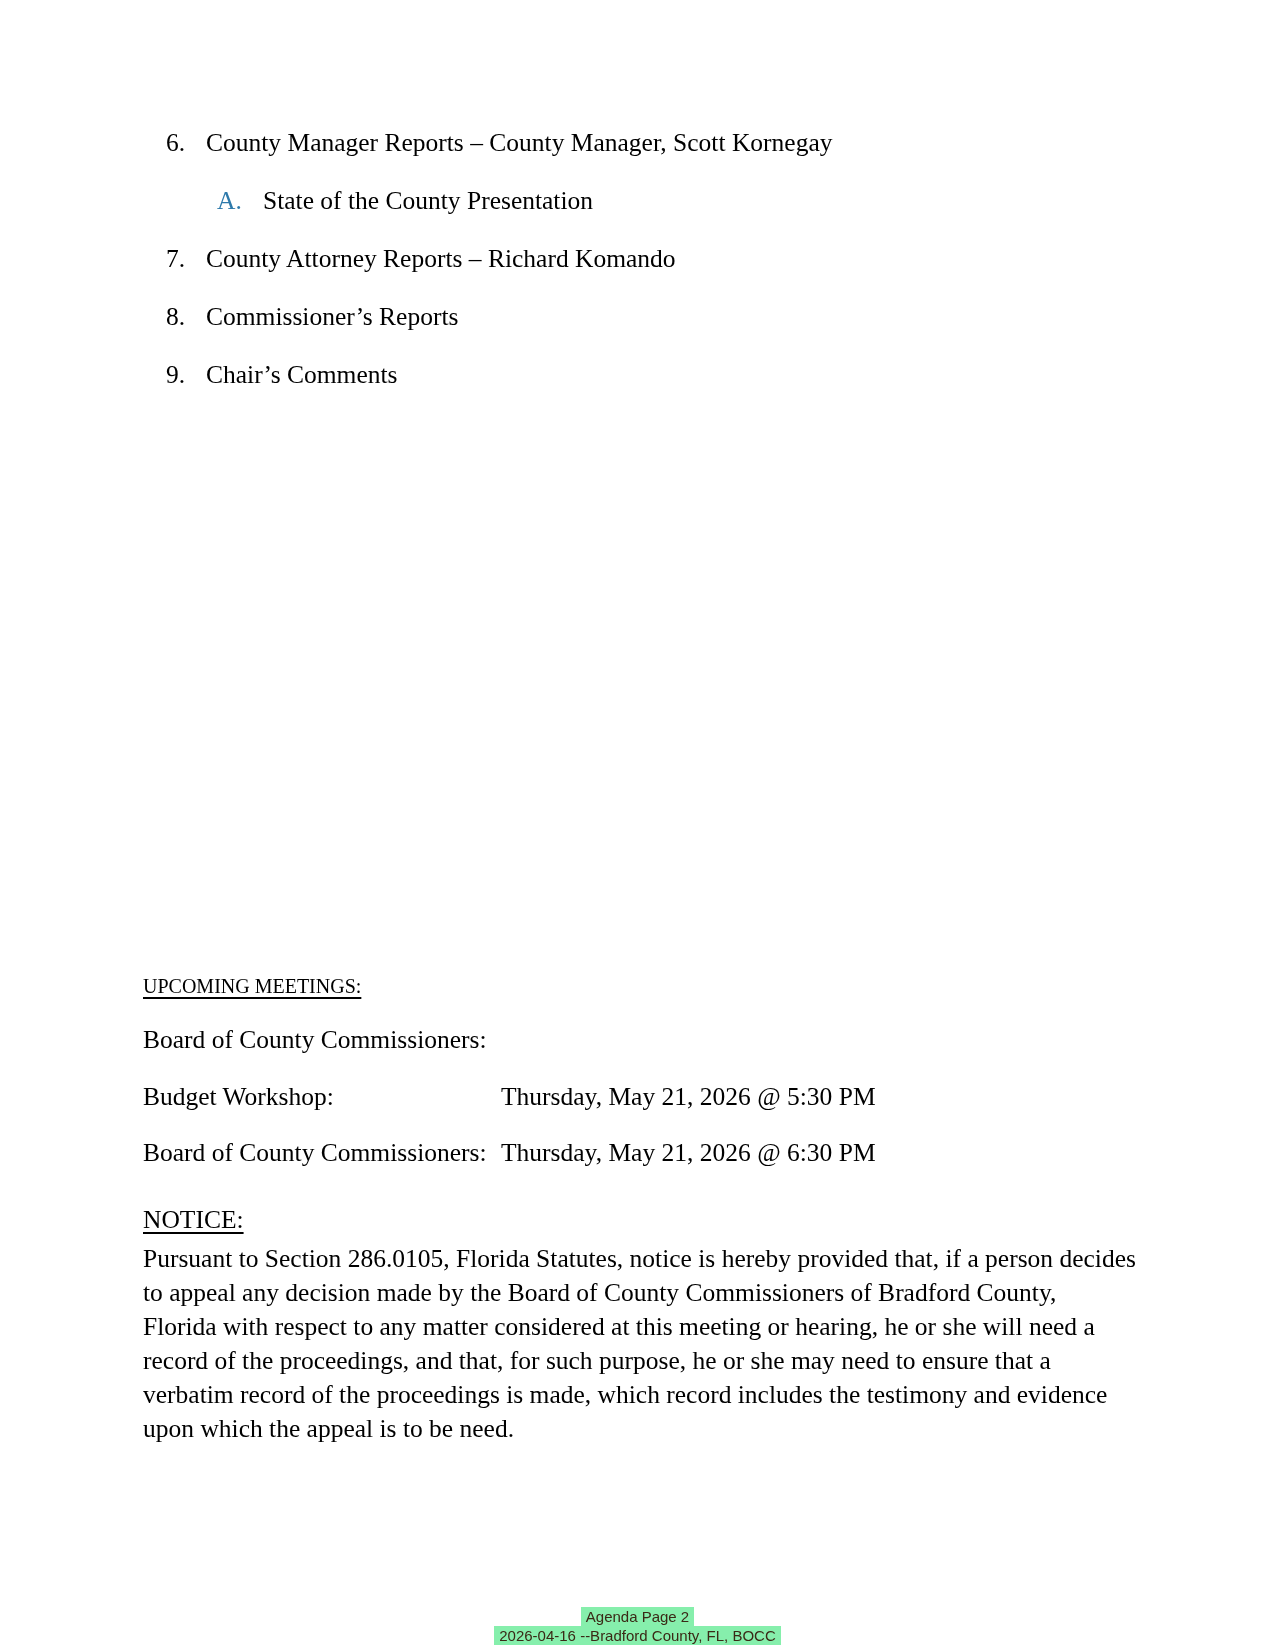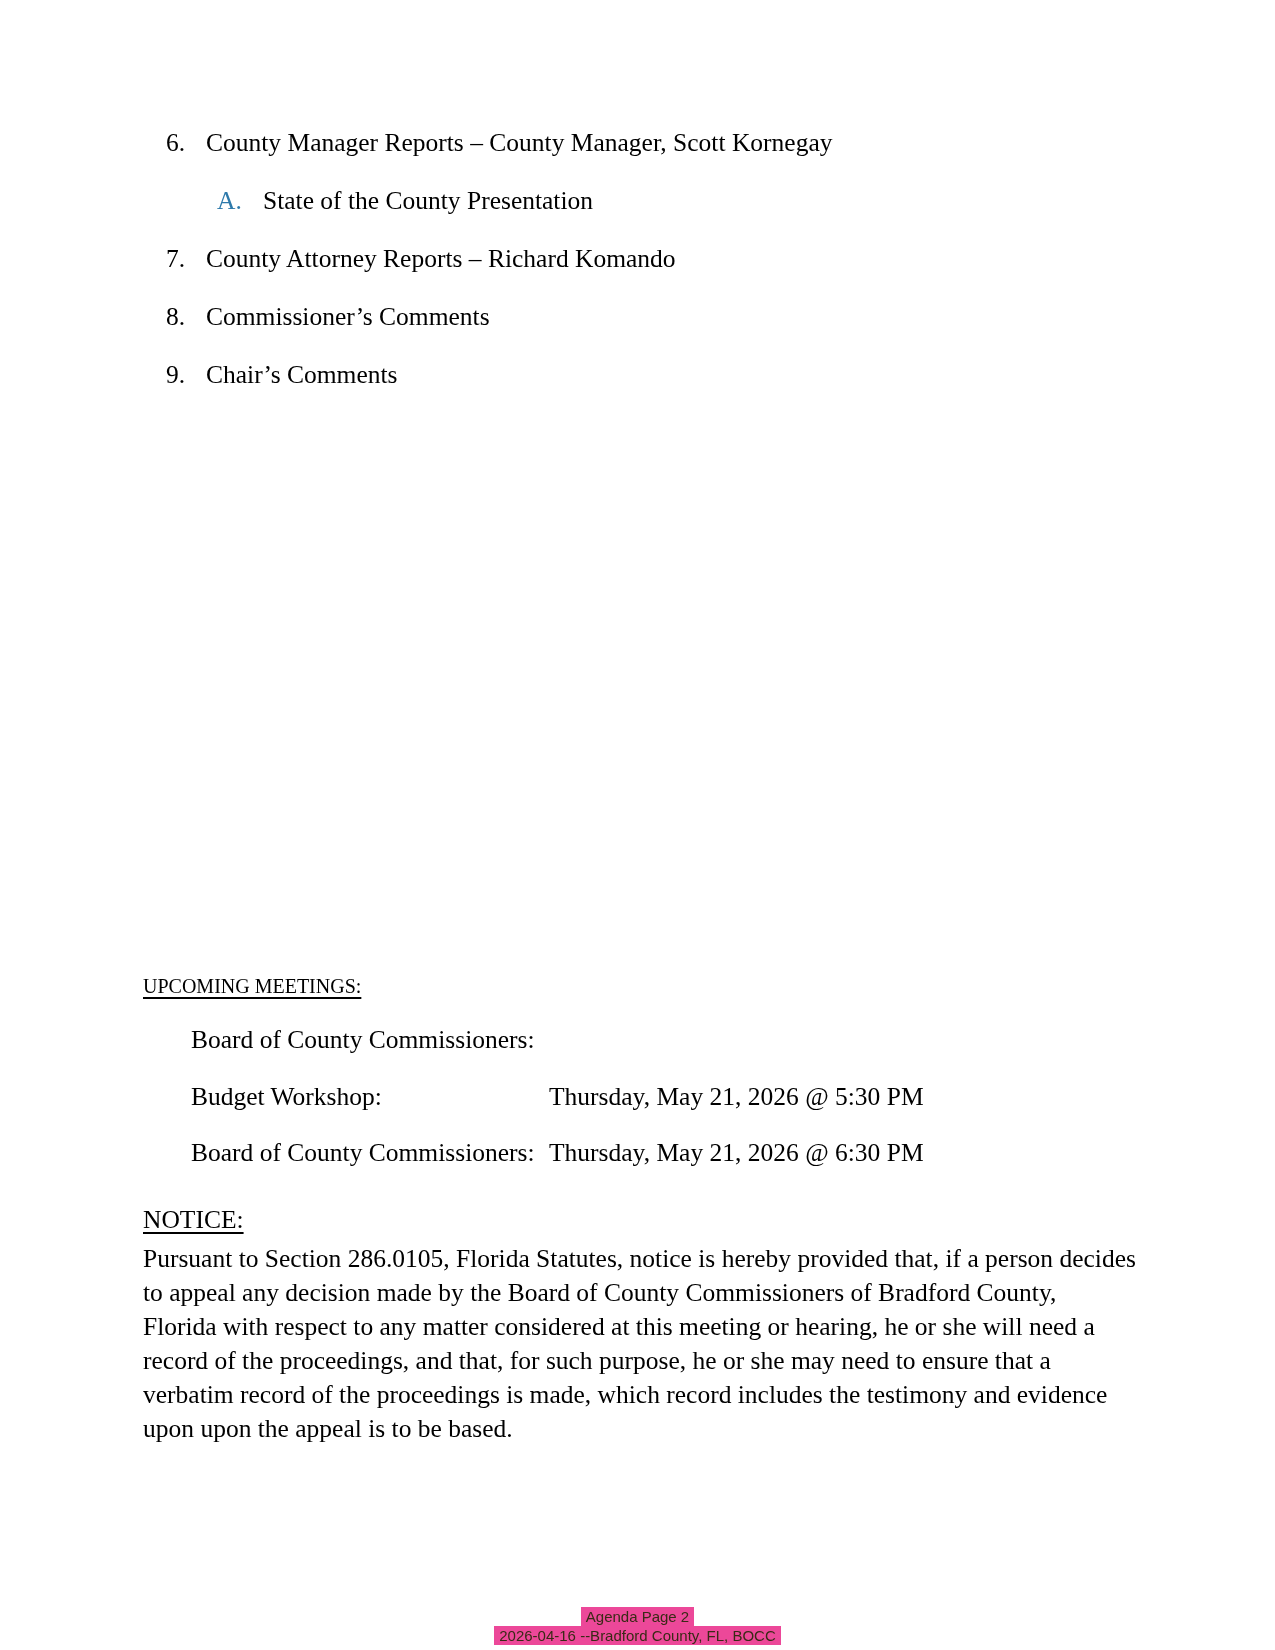--- a/index.html
+++ b/index.html
@@ -76,21 +76,20 @@
     text-underline-offset: 4px;
     margin: 16px 0 27px 0;
     font-weight: normal;
     font-size: 20px;
     line-height: 1.2;
   }
   .meeting-row {
     display: flex;
     margin-bottom: 26px;
     line-height: 1.2;
-    margin-left: 48px;
   }
   .meeting-row .m-label {
     flex: 0 0 358px;
     width: 358px;
   }
   .meeting-row .m-when {
     flex: 1 1 auto;
   }
 
   
@@ -123,21 +122,21 @@
   .footer-stamp {
     position: absolute;
     left: 0;
     right: 0;
     bottom: 5px;
     text-align: center;
     font-family: "Liberation Sans", "DejaVu Sans", sans-serif;
   }
   .footer-stamp .stamp-line {
     display: inline-block;
-    background: #ec4899;
+    background: #86efac;
     color: #3a2a16;
     font-size: 15px;
     line-height: 19px;
     padding: 0 5px;
     white-space: nowrap;
   }
   .footer-stamp .stamp-line.l1 { margin-bottom: 0px; }
   .footer-stamp .stamp-row { display: block; }
 </style>
 </head>
@@ -157,21 +156,21 @@
       <span class="txt">State of the County Presentation</span>
     </div>
 
     <div class="agenda-item">
       <span class="num">7.</span>
       <span class="txt">County Attorney Reports – Richard Komando</span>
     </div>
 
     <div class="agenda-item">
       <span class="num">8.</span>
-      <span class="txt">Commissioner’s Comments</span>
+      <span class="txt">Commissioner’s Reports</span>
     </div>
 
     <div class="agenda-item">
       <span class="num">9.</span>
       <span class="txt">Chair’s Comments</span>
     </div>
 
   </div>
 
   <div class="upcoming-block">
@@ -193,21 +192,21 @@
   </div>
 
   <div class="notice-block">
     <div class="notice-heading">NOTICE:</div>
     <div class="notice-body">
       <span class="nline">Pursuant to Section 286.0105, Florida Statutes, notice is hereby provided that, if a person decides</span>
       <span class="nline">to appeal any decision made by the Board of County Commissioners of Bradford County,</span>
       <span class="nline">Florida with respect to any matter considered at this meeting or hearing, he or she will need a</span>
       <span class="nline">record of the proceedings, and that, for such purpose, he or she may need to ensure that a</span>
       <span class="nline">verbatim record of the proceedings is made, which record includes the testimony and evidence</span>
-      <span class="nline">upon upon the appeal is to be based.</span>
+      <span class="nline">upon which the appeal is to be need.</span>
     </div>
   </div>
 
   <div class="footer-stamp">
     <span class="stamp-row">
       <span class="stamp-line l1">Agenda Page 2</span>
     </span>
     <span class="stamp-row">
       <span class="stamp-line l2">2026-04-16 --Bradford County, FL, BOCC</span>
     </span>

